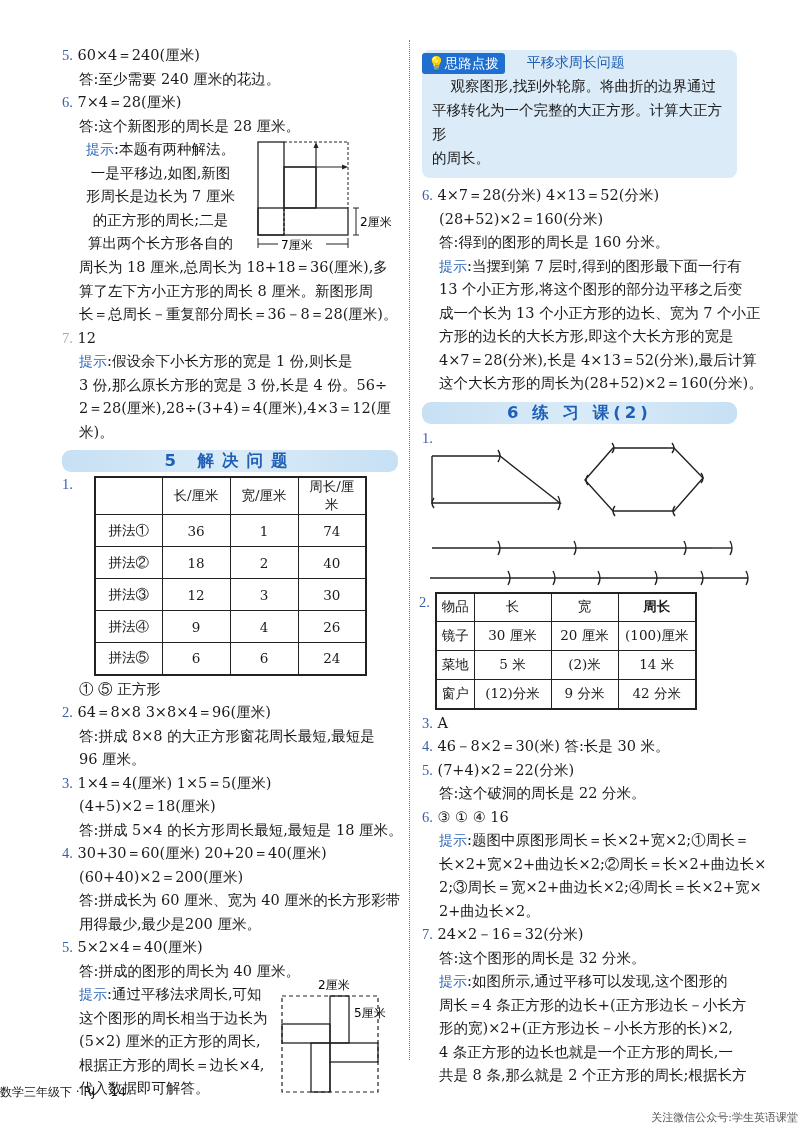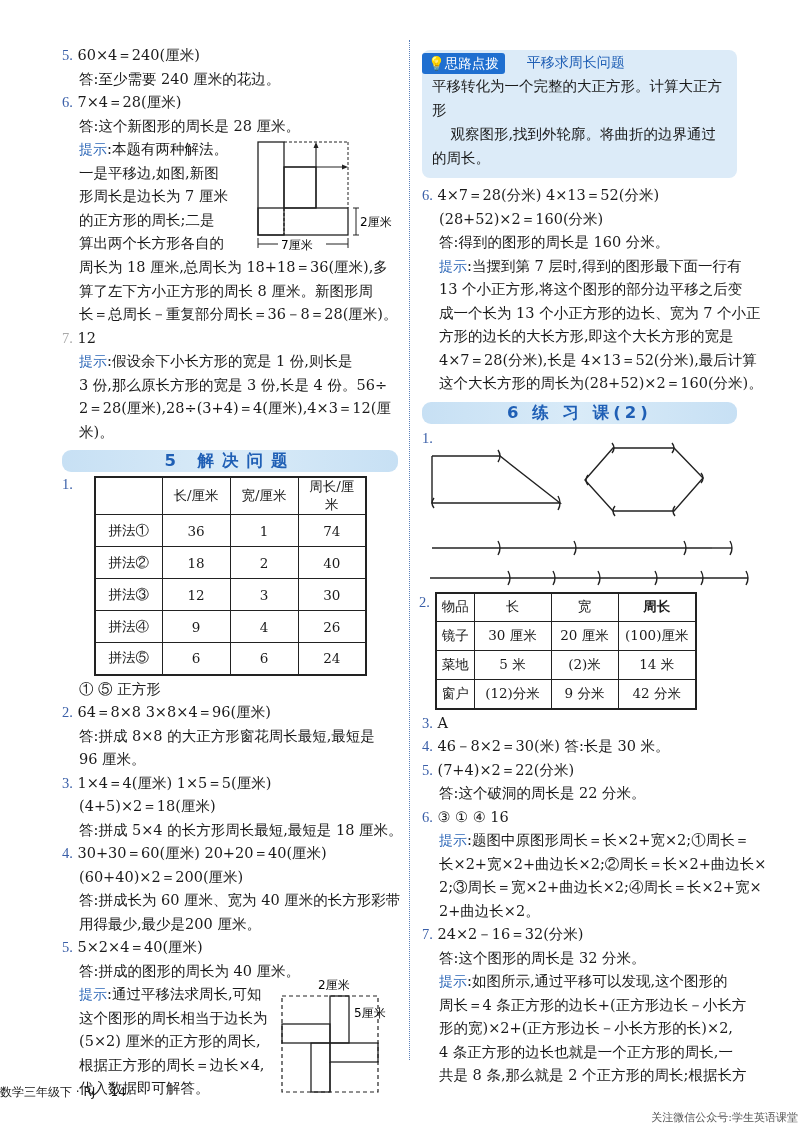--- a/index.html
+++ b/index.html
@@ -48,21 +48,21 @@
 <div class="page">
 
   <div class="divider"></div>
 
   <div class="col col-left">
     <div class="line"><span class="num">5.</span> <span>60×4＝240(厘米)</span></div>
     <div class="line ind">答:至少需要 240 厘米的花边。</div>
     <div class="line"><span class="num">6.</span> <span>7×4＝28(厘米)</span></div>
     <div class="line ind">答:这个新图形的周长是 28 厘米。</div>
 
-    <div class="fig-row" style="height:118px;">
+    <div class="fig-row" style="height:118px;text-align:center;">
       <div class="ind" style="position:absolute; left:0; top:0; width:180px;">
         <div class="line"><span class="tip">提示</span><span>:本题有两种解法。</span></div>
         <div class="line">一是平移边,如图,新图</div>
         <div class="line">形周长是边长为 7 厘米</div>
         <div class="line">的正方形的周长;二是</div>
         <div class="line">算出两个长方形各自的</div>
       </div>
       <div style="position:absolute; left:186px; top:2px;">
         <svg width="150" height="118" viewBox="0 0 150 118">
           <rect x="10" y="2" width="26" height="93" fill="none" stroke="#222" stroke-width="1.3"></rect>
@@ -183,22 +183,22 @@
       </div>
     </div>
   </div>
 
   <div class="col col-right" style="top:50px;">
     <div class="tipbox">
       <div class="tipbox-head">
         <span class="tipbox-badge"><span>💡</span><span>思路点拨</span></span>
         <span class="tipbox-title">平移求周长问题</span>
       </div>
+      <div class="tipbox-body" style="white-space:pre;">    观察图形,找到外轮廓。将曲折的边界通过</div>
       <div class="tipbox-body">平移转化为一个完整的大正方形。计算大正方形</div>
-      <div class="tipbox-body" style="white-space:pre;">    观察图形,找到外轮廓。将曲折的边界通过</div>
       <div class="tipbox-body">的周长。</div>
     </div>
 
     <div class="line"><span class="num">6.</span> <span>4×7＝28(分米)   4×13＝52(分米)</span></div>
     <div class="line ind">(28+52)×2＝160(分米)</div>
     <div class="line ind">答:得到的图形的周长是 160 分米。</div>
     <div class="line ind"><span class="tip">提示</span><span>:当摆到第 7 层时,得到的图形最下面一行有</span></div>
     <div class="line ind">13 个小正方形,将这个图形的部分边平移之后变</div>
     <div class="line ind">成一个长为 13 个小正方形的边长、宽为 7 个小正</div>
     <div class="line ind">方形的边长的大长方形,即这个大长方形的宽是</div>

